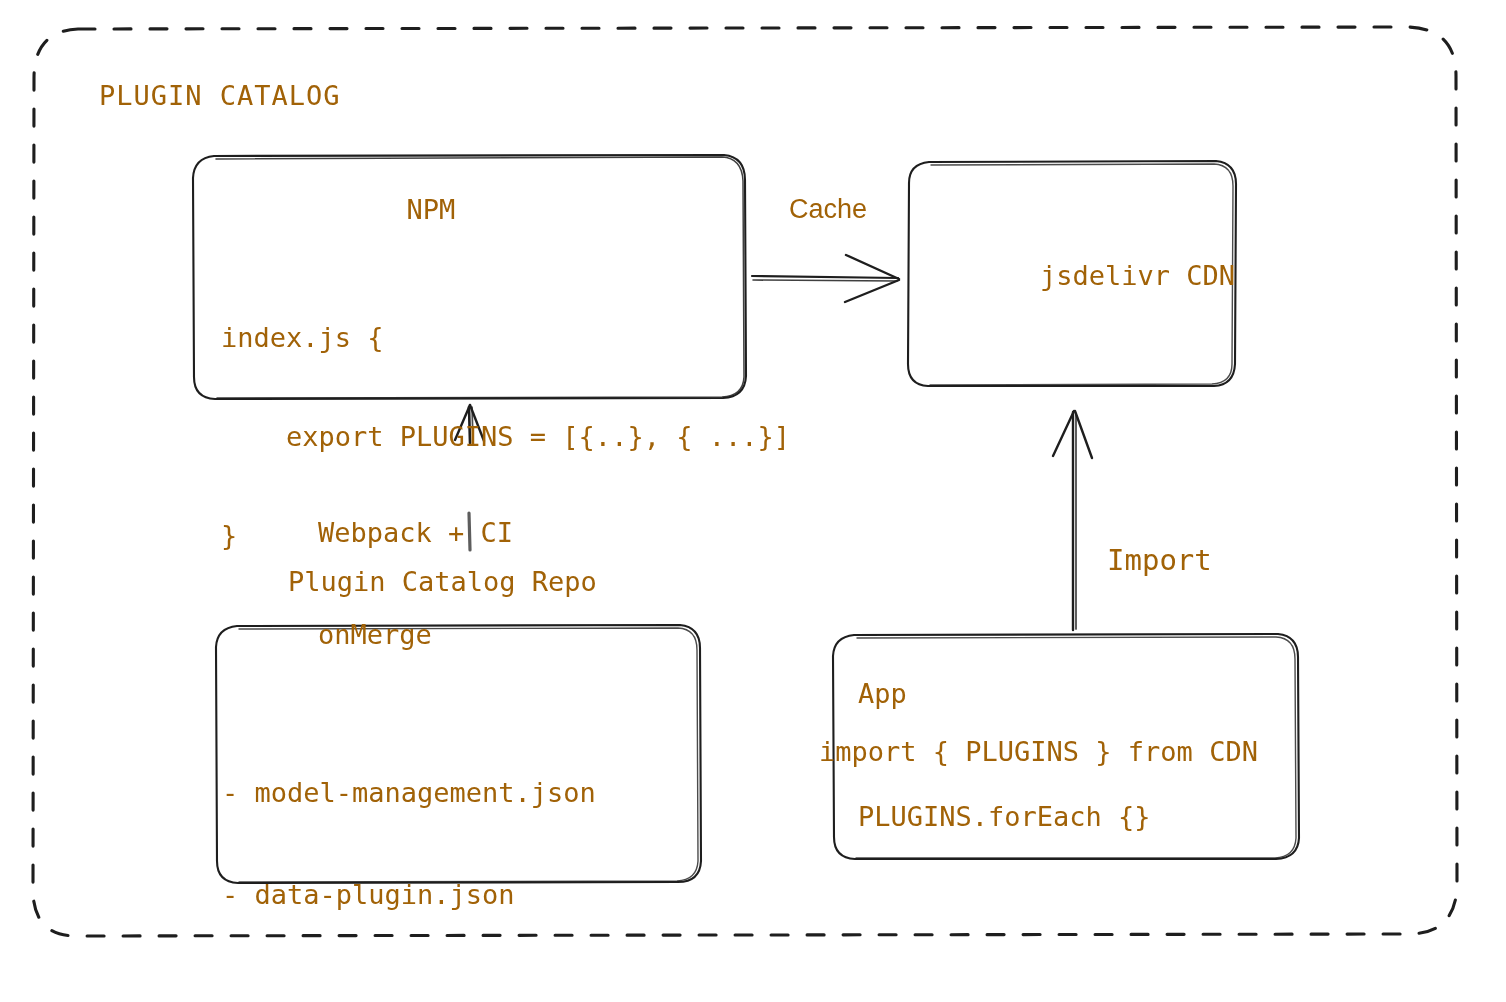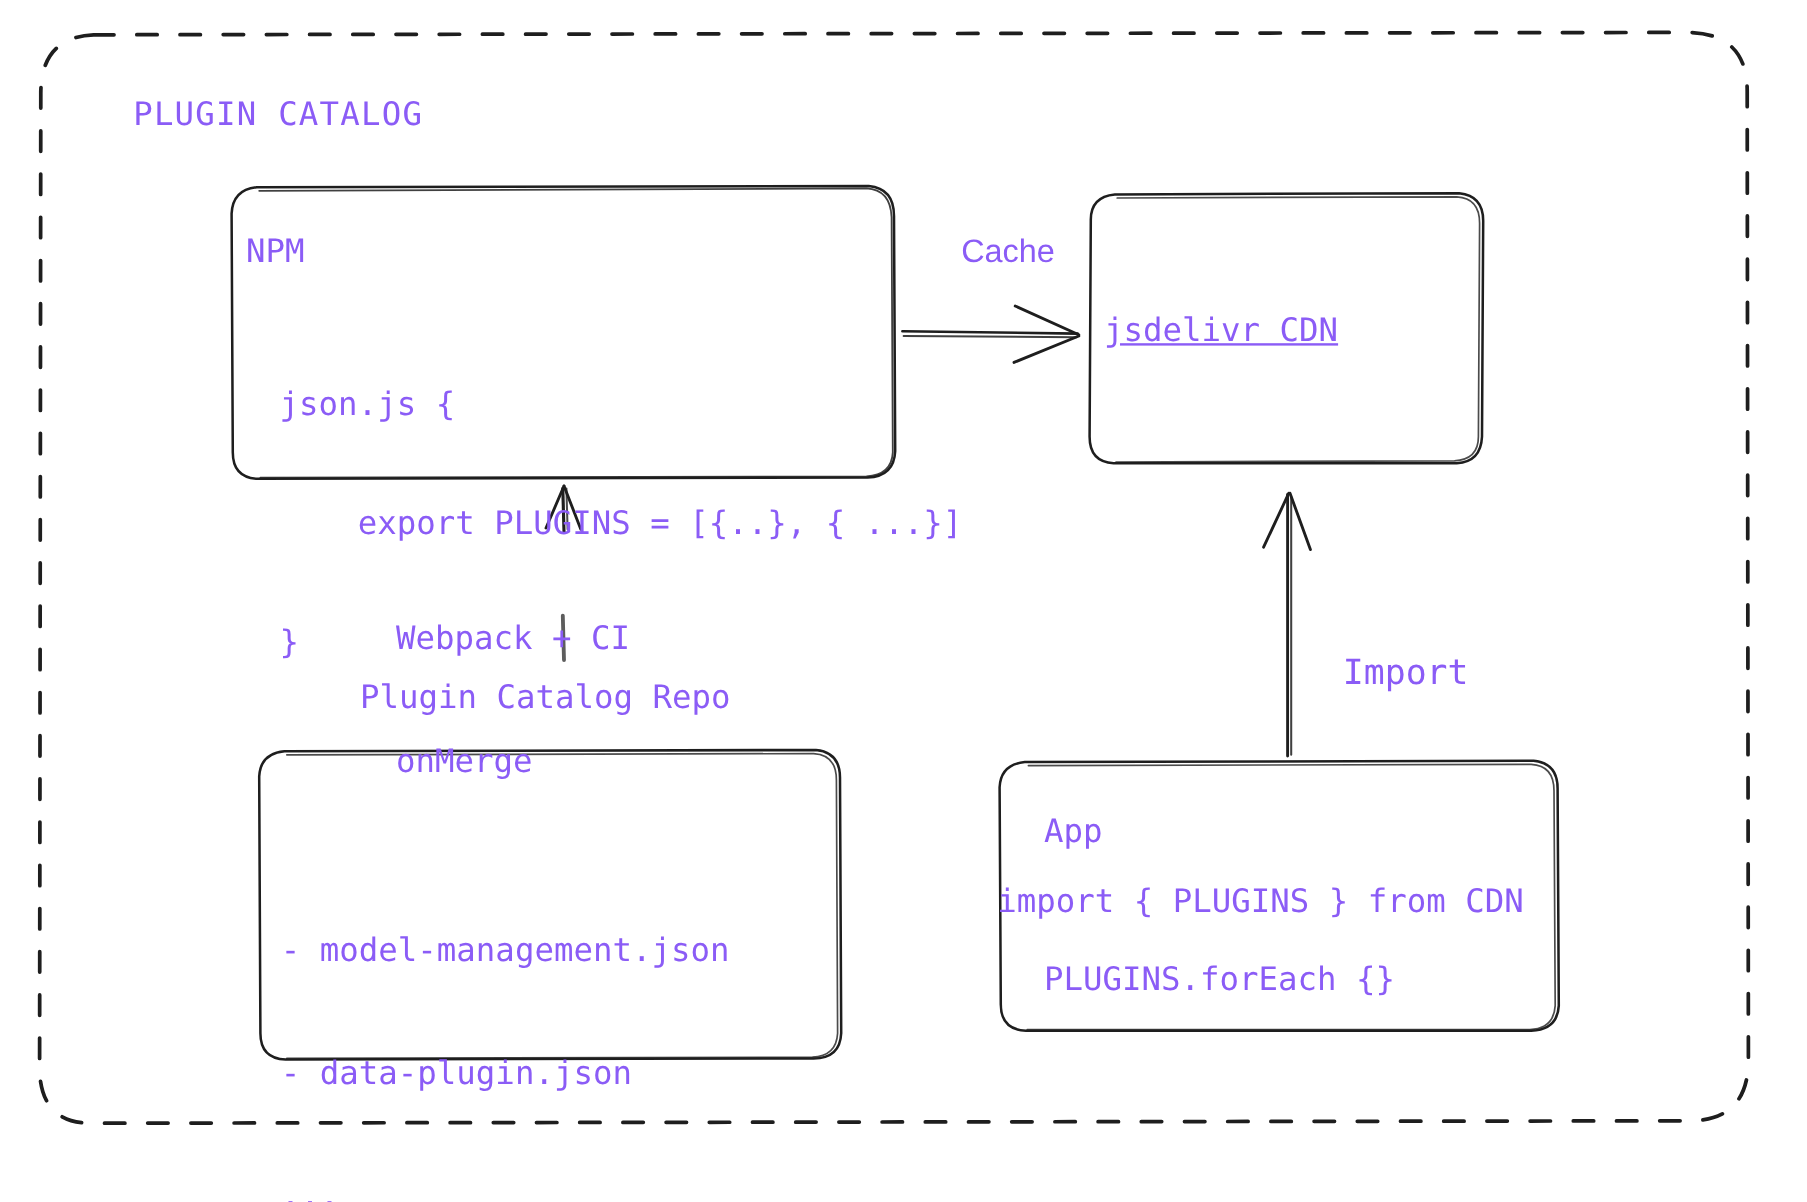--- a/index.html
+++ b/index.html
@@ -21,64 +21,62 @@
   }
   #sketch-layer {
     position: absolute;
     left: 0;
     top: 0;
     width: 1506px;
     height: 1002px;
   }
   .txt {
     position: absolute;
-    color: #8b5cf6;
+    color: #a16207;
     font-family: "DejaVu Sans Mono", monospace;
     white-space: pre;
     line-height: 1.0;
     letter-spacing: 0px;
-    margin-left: 12px;
   }
   .mono-27 { font-size: 27px; }
   .sans-26 {
     font-family: Liberation Sans, sans-serif;
     font-size: 27px;
   }
 
   
   #catalog-title {
     left: 99px;
     top: 82px;
     font-size: 27px;
     letter-spacing: 1px;
   }
 
   
   #npm-title {
     left: 193px;
     top: 196px;
     width: 476px;
-    text-align: left;
+    text-align: center;
     font-size: 27px;
   }
   #npm-code {
     left: 221px;
     top: 255px;
     font-size: 27px;
     line-height: 33px;
   }
 
   
   #cdn-title {
     left: 908px;
     top: 262px;
     width: 327px;
-    text-align: left;
-    font-size: 27px;
-    text-decoration: underline;
+    text-align: right;
+    font-size: 27px;
   }
 
   
   #cache-label {
     left: 789px;
     top: 196px;
     font-size: 27px;
   }
 
   
@@ -185,21 +183,21 @@
       <path d="M 1092 458 L 1075 411" fill="none" stroke="#1e1e1e" stroke-width="2.4" stroke-linecap="round"></path>
     </g>
 
   </svg>
 
   <div class="txt mono-27" id="catalog-title">PLUGIN CATALOG</div>
 
   <div class="txt" id="npm-title">NPM</div>
 
   <div class="txt" id="npm-code">
-    <div>json.js {</div>
+    <div>index.js {</div>
     <div>    export PLUGINS = [{..}, { ...}]</div>
     <div>}</div>
   </div>
 
   <div class="txt" id="cdn-title">jsdelivr CDN</div>
 
   <div class="txt sans-26" id="cache-label">Cache</div>
 
   <div class="txt" id="webpack-label">
     <div>Webpack + CI</div>

